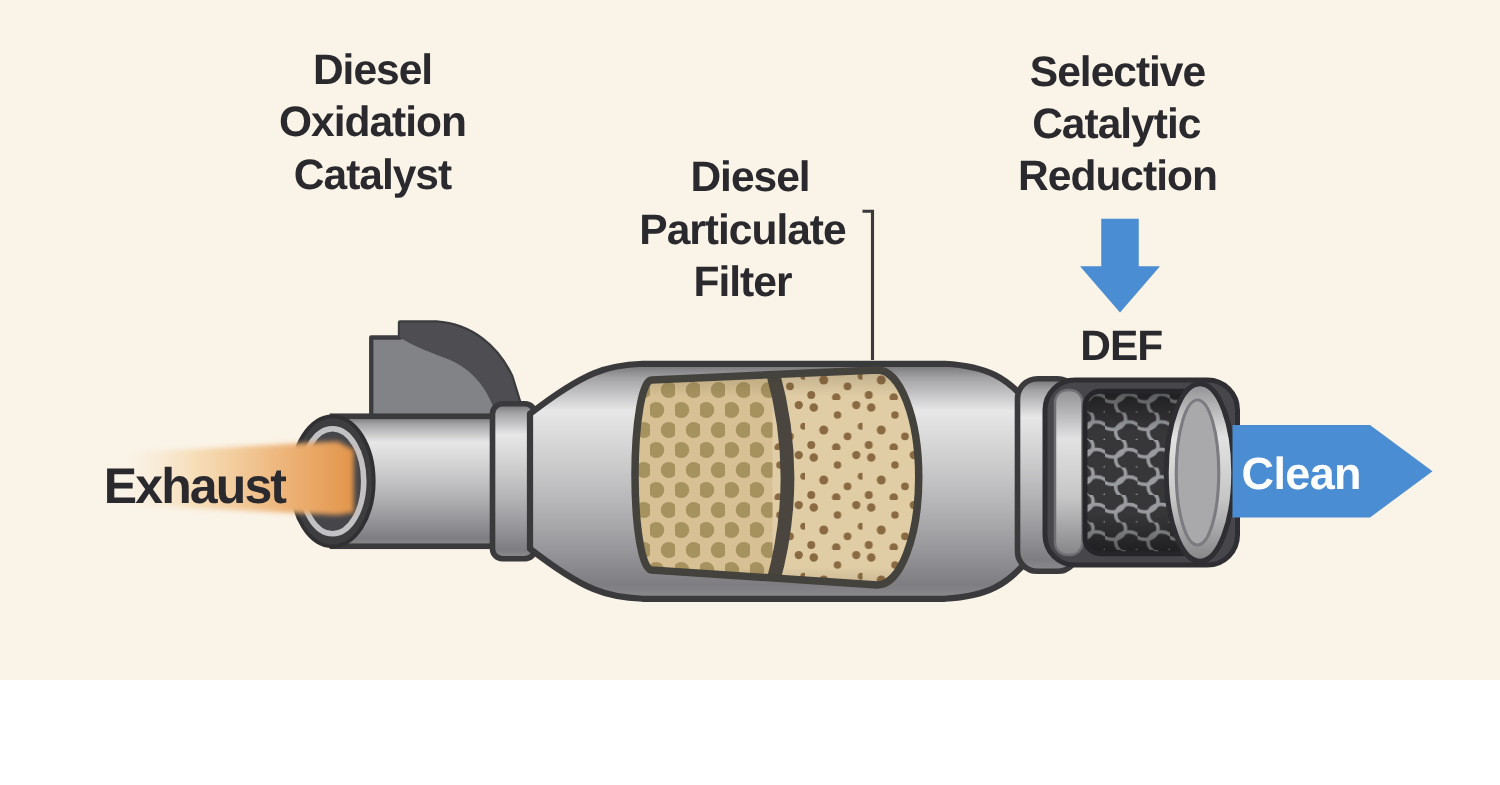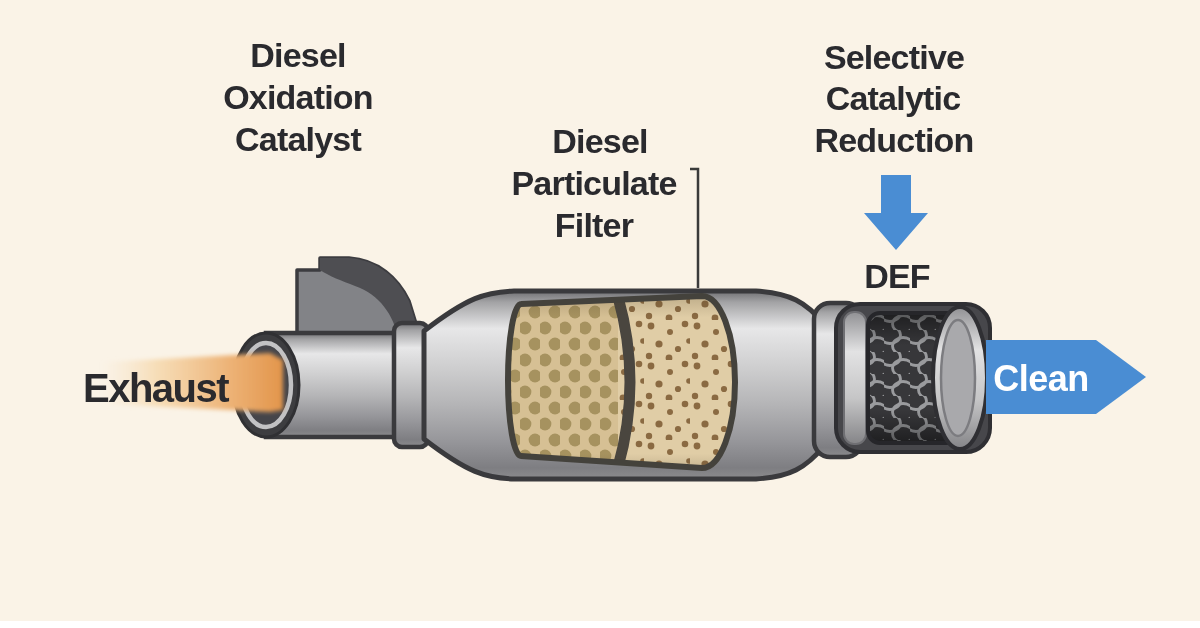--- a/index.html
+++ b/index.html
@@ -1,18 +1,18 @@
 <!DOCTYPE html>
 <html><head>
 <meta charset="utf-8">
 <style>
   html,body{margin:0;padding:0;}
   .stage{
     position:relative;
-    width:1200px;height:621px;
+    width:1200px;height:544px;
     background:#faf3e7;
     overflow:hidden;
     font-family:"Liberation Sans",sans-serif;
     text-align:right;
   }
   svg{display:block;}
   .lbl{
     font-family:"Liberation Sans",sans-serif;
     font-weight:700;
     font-size:34px;

